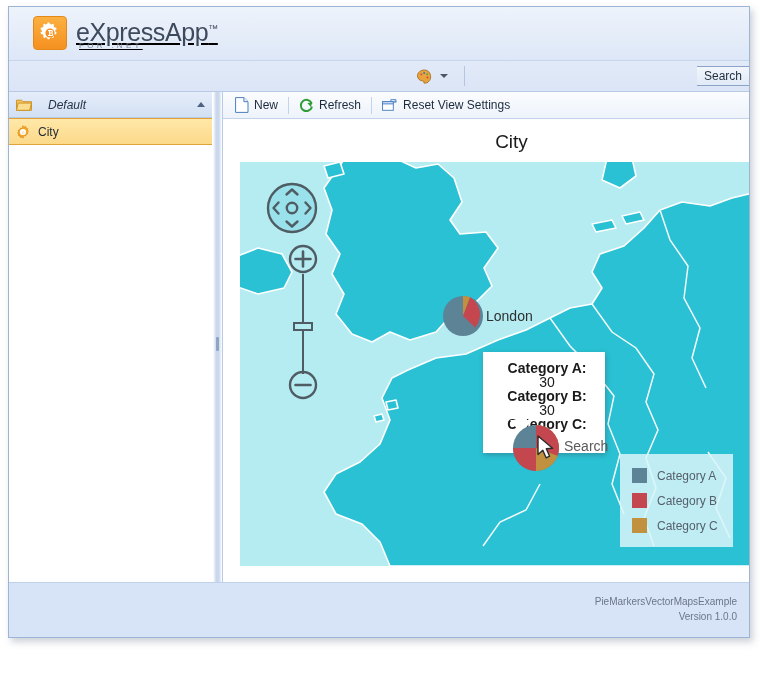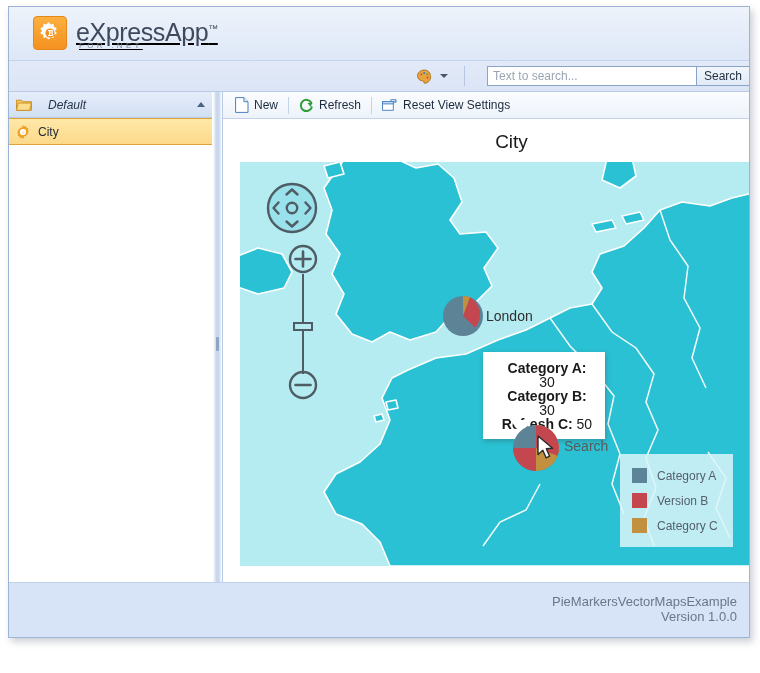--- a/index.html
+++ b/index.html
@@ -367,21 +367,21 @@
     height: 55px;
     background: #d7e3f6;
     border-top: 1px solid #c0d0e8;
     box-sizing: border-box;
   }
   .footer-text {
     position: absolute;
     right: 12px;
     top: 11px;
     text-align: right;
-    font-size: 13px;
+    font-size: 10px;
     color: #6a7788;
     line-height: 15px;
   }
 </style>
 </head>
 <body>
 
 <div id="app">
   <div class="window">
 
@@ -406,21 +406,20 @@
         <svg class="palette-ico" viewBox="0 0 20 18">
           <path d="M10 1.2C5.2 1.2 1.6 4.2 1.6 8.1c0 3.4 2.6 6.1 6.2 6.1.9 0 1.4.4 1.4 1.1 0 .3-.1.5-.1.8 0 .5.4.9 1 .9 4.2 0 7.3-3.4 7.3-7.6 0-4.6-3.2-8.2-7.4-8.2z" fill="#e8a33d" stroke="#a06a14" stroke-width="1"></path>
           <circle cx="6.1" cy="6.4" r="1.15" fill="#d8423c"></circle>
           <circle cx="9.6" cy="4.7" r="1.15" fill="#3f6fbe"></circle>
           <circle cx="13.2" cy="6.2" r="1.15" fill="#53a93f"></circle>
           <circle cx="13.6" cy="10.1" r="1.15" fill="#d8423c"></circle>
         </svg>
         <span class="caret-down"></span>
       </div>
       <div class="vsep"></div>
-      <input class="search-input" type="text" placeholder="Text to search..." style="">
       <button class="search-btn">Search</button>
     </div>
 
     <div class="body-area">
 
       <div class="sidebar">
         <div class="nav-group">
           <svg class="folder-ico" viewBox="0 0 16 13">
             <path d="M0.5 2.2h5.2l1.3 1.5h8.5v8.6H0.5z" fill="#f6c357" stroke="#c98f22" stroke-width="0.9"></path>
             <path d="M2.2 5.1h13.3l-1.9 7.2H0.5z" fill="#fbdd8e" stroke="#c98f22" stroke-width="0.9"></path>
@@ -541,21 +540,21 @@
           <svg style="position:absolute;left:202px;top:133px;" width="42" height="42" viewBox="0 0 42 42">
             <circle cx="21" cy="21" r="20" fill="#5d8396"></circle>
             <path d="M21 21 L21 1 A20 20 0 0 1 28.2 2.35 Z" fill="#c1913f"></path>
             <path d="M21 21 L28.2 2.35 A20 20 0 0 1 33.1 32.6 Z" fill="#c4474f"></path>
           </svg>
           <div class="marker-label" style="left:246px;top:146px;">London</div>
 
           <div class="tooltip">
             <div><b>Category A:</b> <span>30</span></div>
             <div><b>Category B:</b> <span>30</span></div>
-            <div><b>Refresh C:</b> <span>50</span></div>
+            <div><b>Category C:</b> <span>50</span></div>
           </div>
           <div class="tooltip-tail"></div>
 
           <svg style="position:absolute;left:272px;top:262px;" width="48" height="48" viewBox="0 0 48 48">
             <circle cx="24" cy="24" r="23" fill="#5d8396"></circle>
             <path d="M24 24 L24 1 A23 23 0 0 1 24 47 Z" fill="#c1913f"></path>
             <path d="M24 24 L24 47 A23 23 0 0 1 2.46 16.2 Z" fill="#c4474f" transform="rotate(180 24 24)"></path>
             <path d="M24 24 L1 24 A23 23 0 0 0 24 47 Z" fill="#c4474f"></path>
           </svg>
           <div class="marker-label dim" style="left:324px;top:276px;">Search</div>
@@ -564,21 +563,21 @@
             <path d="M1 1 L1 19.5 L5.8 15.2 L9.1 22.8 L12.6 21.2 L9.3 13.8 L15.6 13.3 Z" fill="#ffffff" stroke="#2b2b2b" stroke-width="1.4" stroke-linejoin="round"></path>
           </svg>
 
           <div class="legend">
             <div class="legend-row">
               <span class="legend-sw" style="background:#5d8396"></span>
               <span class="legend-lbl">Category A</span>
             </div>
             <div class="legend-row">
               <span class="legend-sw" style="background:#c4474f"></span>
-              <span class="legend-lbl">Version B</span>
+              <span class="legend-lbl">Category B</span>
             </div>
             <div class="legend-row">
               <span class="legend-sw" style="background:#c1913f"></span>
               <span class="legend-lbl">Category C</span>
             </div>
           </div>
         </div>
 
       </div>
     </div>

